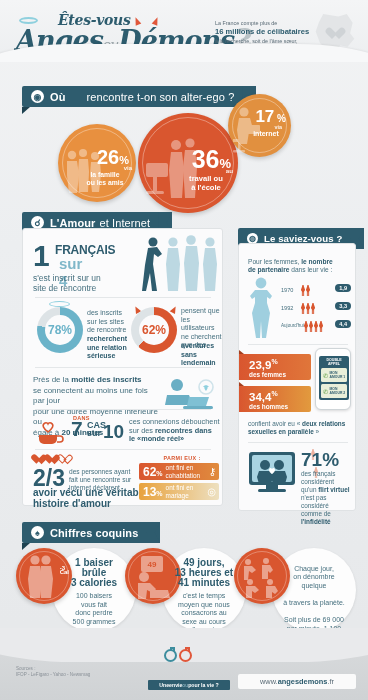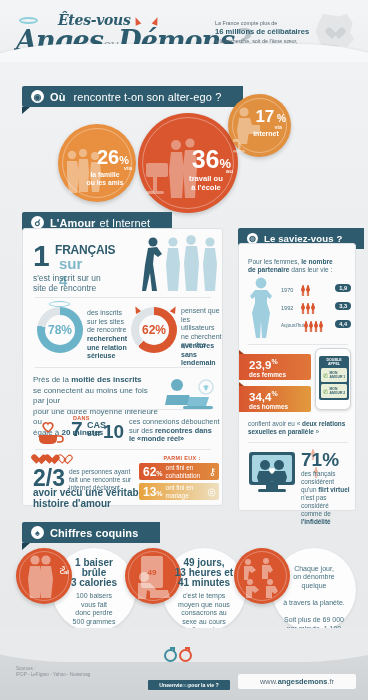--- a/index.html
+++ b/index.html
@@ -302,21 +302,21 @@
       <span>à la recherche, soit de l'âme sœur,</span><br>
       <span>soit d'aventures sans lendemain</span>
     </div>
     <div class="france"></div>
     <div class="france-heart"></div>
   </div>
 
   <div class="ribbon" style="left:22px;top:86px;">
     <span class="ico">◉</span>
     <span>Où</span>
-    <span class="light" style="margin-left:8px">rencontre t-on son alter-ego ?</span>
+    <span class="light" style="margin-left:21px">rencontre t-on son alter-ego ?</span>
   </div>
 
   <div class="bub" id="b26">
     <div class="inner"></div>
     <svg class="sil" style="left:6px;bottom:8px;width:40px;height:46px" viewBox="0 0 40 46">
       <g fill="#fff">
           <circle cx="8" cy="7" r="4.2"></circle>
           <path d="M3 13h10l2 14-2 18H5L3 27z"></path>
       <circle cx="19" cy="5" r="4"></circle>
           <path d="M15 11h9l1 13-1 20h-9l-1-20z"></path>
@@ -643,21 +643,21 @@
   <div class="wcircle" style="left:162px;top:548px;width:84px;height:84px"></div>
   <div class="ocircle" style="left:125px;top:548px;width:56px;height:56px">
     <div class="in"></div>
     <svg style="position:absolute;left:11px;top:22px;width:34px;height:30px" viewBox="0 0 34 30">
       <g fill="#fff" opacity=".45">
           <circle cx="8" cy="7" r="5"></circle>
           <path d="M2 13h12l6 6-3 4-6-3-1 9H2z"></path>
       <path d="M14 20h18l2 8H14z"></path>
         </g>
     </svg>
-    <div style="position:absolute;left:16px;top:8px;width:22px;height:32px;background:rgba(255,255,255,.45);border-radius:2px;display:flex;align-items:center;justify-content:center;font-size:8px;font-weight:bold;color:#d9562f">
+    <div style="position:absolute;left:16px;top:8px;width:22px;height:16px;background:rgba(255,255,255,.45);border-radius:2px;display:flex;align-items:center;justify-content:center;font-size:8px;font-weight:bold;color:#d9562f">
       <span>49</span>
     </div>
   </div>
   <div class="cq-title" style="left:168px;top:558px;width:72px;white-space:pre-line">49 jours,
 13 heures et
 41 minutes</div>
   <div class="cq-sub" style="left:168px;top:592px;width:72px;white-space:pre-line">c'est le temps
 moyen que nous
 consacrons au
 sexe au cours

